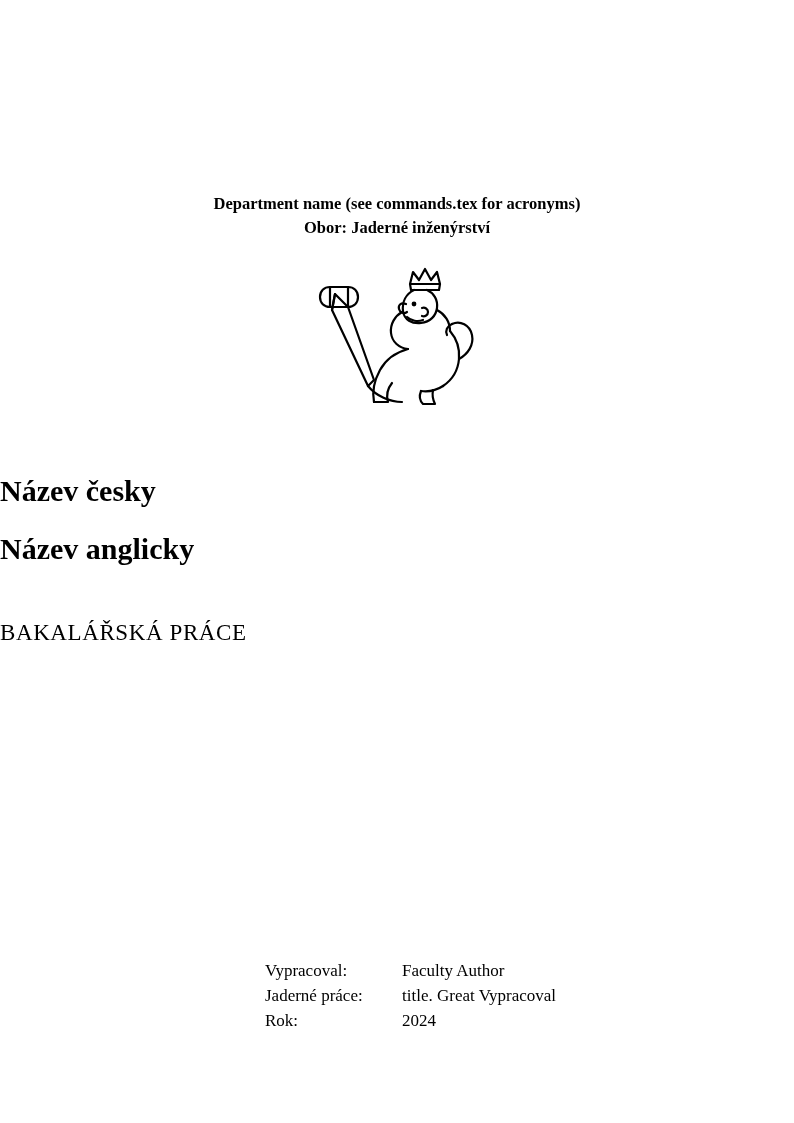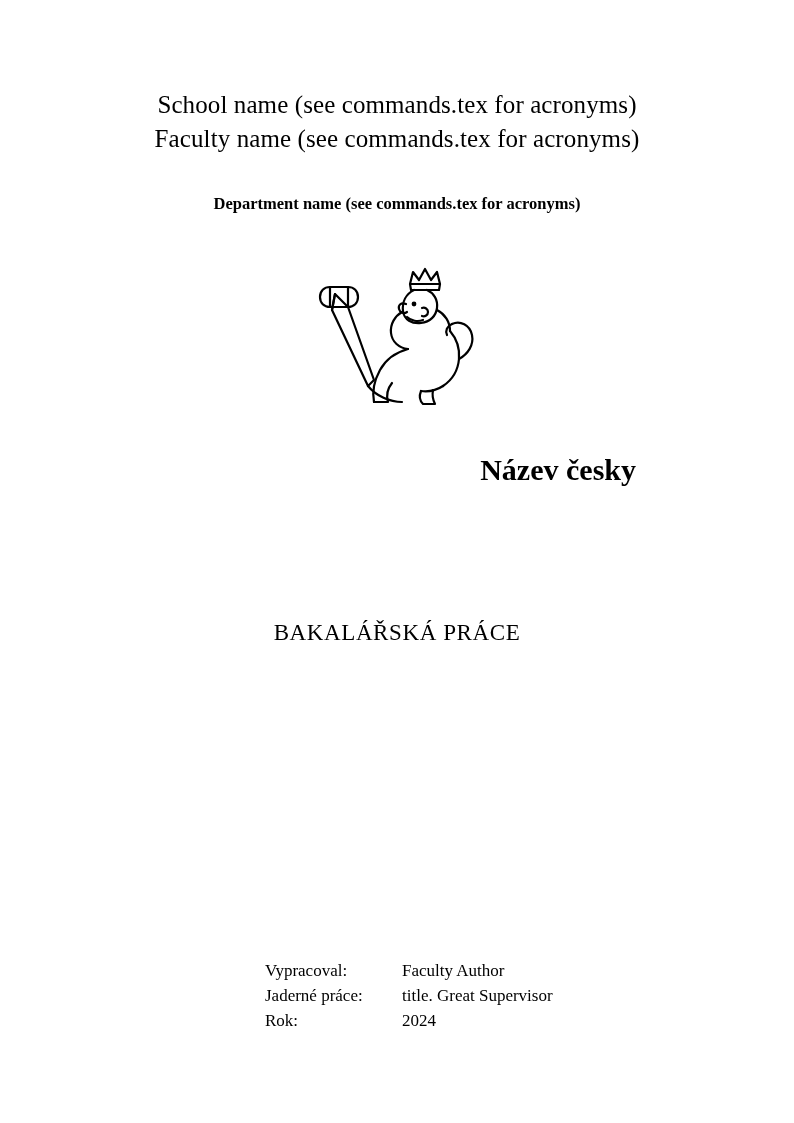--- a/index.html
+++ b/index.html
@@ -59,38 +59,37 @@
     width: 794px;
     display: flex;
     justify-content: center;
   }
   .logo-wrap svg {
     display: block;
   }
 
   .title-block {
     position: absolute;
-    top: 441px;
+    top: 462px;
     left: 0;
     width: 636px;
-    text-align: right;
+    text-align: left;
   }
   .title-cz,
   .title-en {
     font-size: 30px;
     font-weight: bold;
     line-height: 58px;
   }
 
   .thesis-type {
     position: absolute;
     top: 620px;
     left: 0;
     width: 794px;
-    text-align: center;
     font-size: 23px;
     letter-spacing: 0.6px;
   }
 
   .info-block {
     position: absolute;
     top: 958px;
     left: 265px;
     font-size: 17px;
     line-height: 25px;
@@ -105,27 +104,24 @@
   .info-value {
     flex: 1 1 auto;
     white-space: nowrap;
   }
 </style>
 </head>
 <body>
 
 <div class="page">
 
-  <div class="header-block">
-    <div class="school-name">School name (see commands.tex for acronyms)</div>
-    <div class="faculty-name">Faculty name (see commands.tex for acronyms)</div>
-  </div>
 
   <div class="dept-block">
     <div class="dept-name">Department name (see commands.tex for acronyms)</div>
+    <div class="field-name">Obor: Jaderné inženýrství</div>
   </div>
 
   <div class="logo-wrap">
     <svg width="190" height="145" viewBox="0 0 190 145">
       <g fill="none" stroke="#000000" stroke-width="2.2" stroke-linejoin="round" stroke-linecap="round">
 
         <path d="M108 22 L111 10 L117 18 L123 7 L129 18 L135 10 L138 22 Z"></path>
         <path d="M108 22 L138 22 L137 28 L109 28 Z"></path>
 
         <path d="M112 28 C104 32 100 40 101 49 C102 58 110 62 119 61 C128 60 134 54 135 46 C136 38 132 31 125 28"></path>
@@ -155,32 +151,33 @@
         <path d="M46 45 C52 45 56 41 56 35 C56 29 52 25 46 25"></path>
         <path d="M28 25 L46 25 L46 45 L28 45 Z"></path>
 
         <path d="M66 124 C74 134 88 140 100 140"></path>
       </g>
     </svg>
   </div>
 
   <div class="title-block">
     <div class="title-cz">Název česky</div>
+    <div class="title-en">Název anglicky</div>
   </div>
 
   <div class="thesis-type">BAKALÁŘSKÁ PRÁCE</div>
 
   <div class="info-block">
     <div class="info-row">
       <div class="info-label">Vypracoval:</div>
       <div class="info-value">Faculty Author</div>
     </div>
     <div class="info-row">
       <div class="info-label">Jaderné práce:</div>
-      <div class="info-value">title. Great Supervisor</div>
+      <div class="info-value">title. Great Vypracoval</div>
     </div>
     <div class="info-row">
       <div class="info-label">Rok:</div>
       <div class="info-value">2024</div>
     </div>
   </div>
 
 </div>
 
 </body></html>

